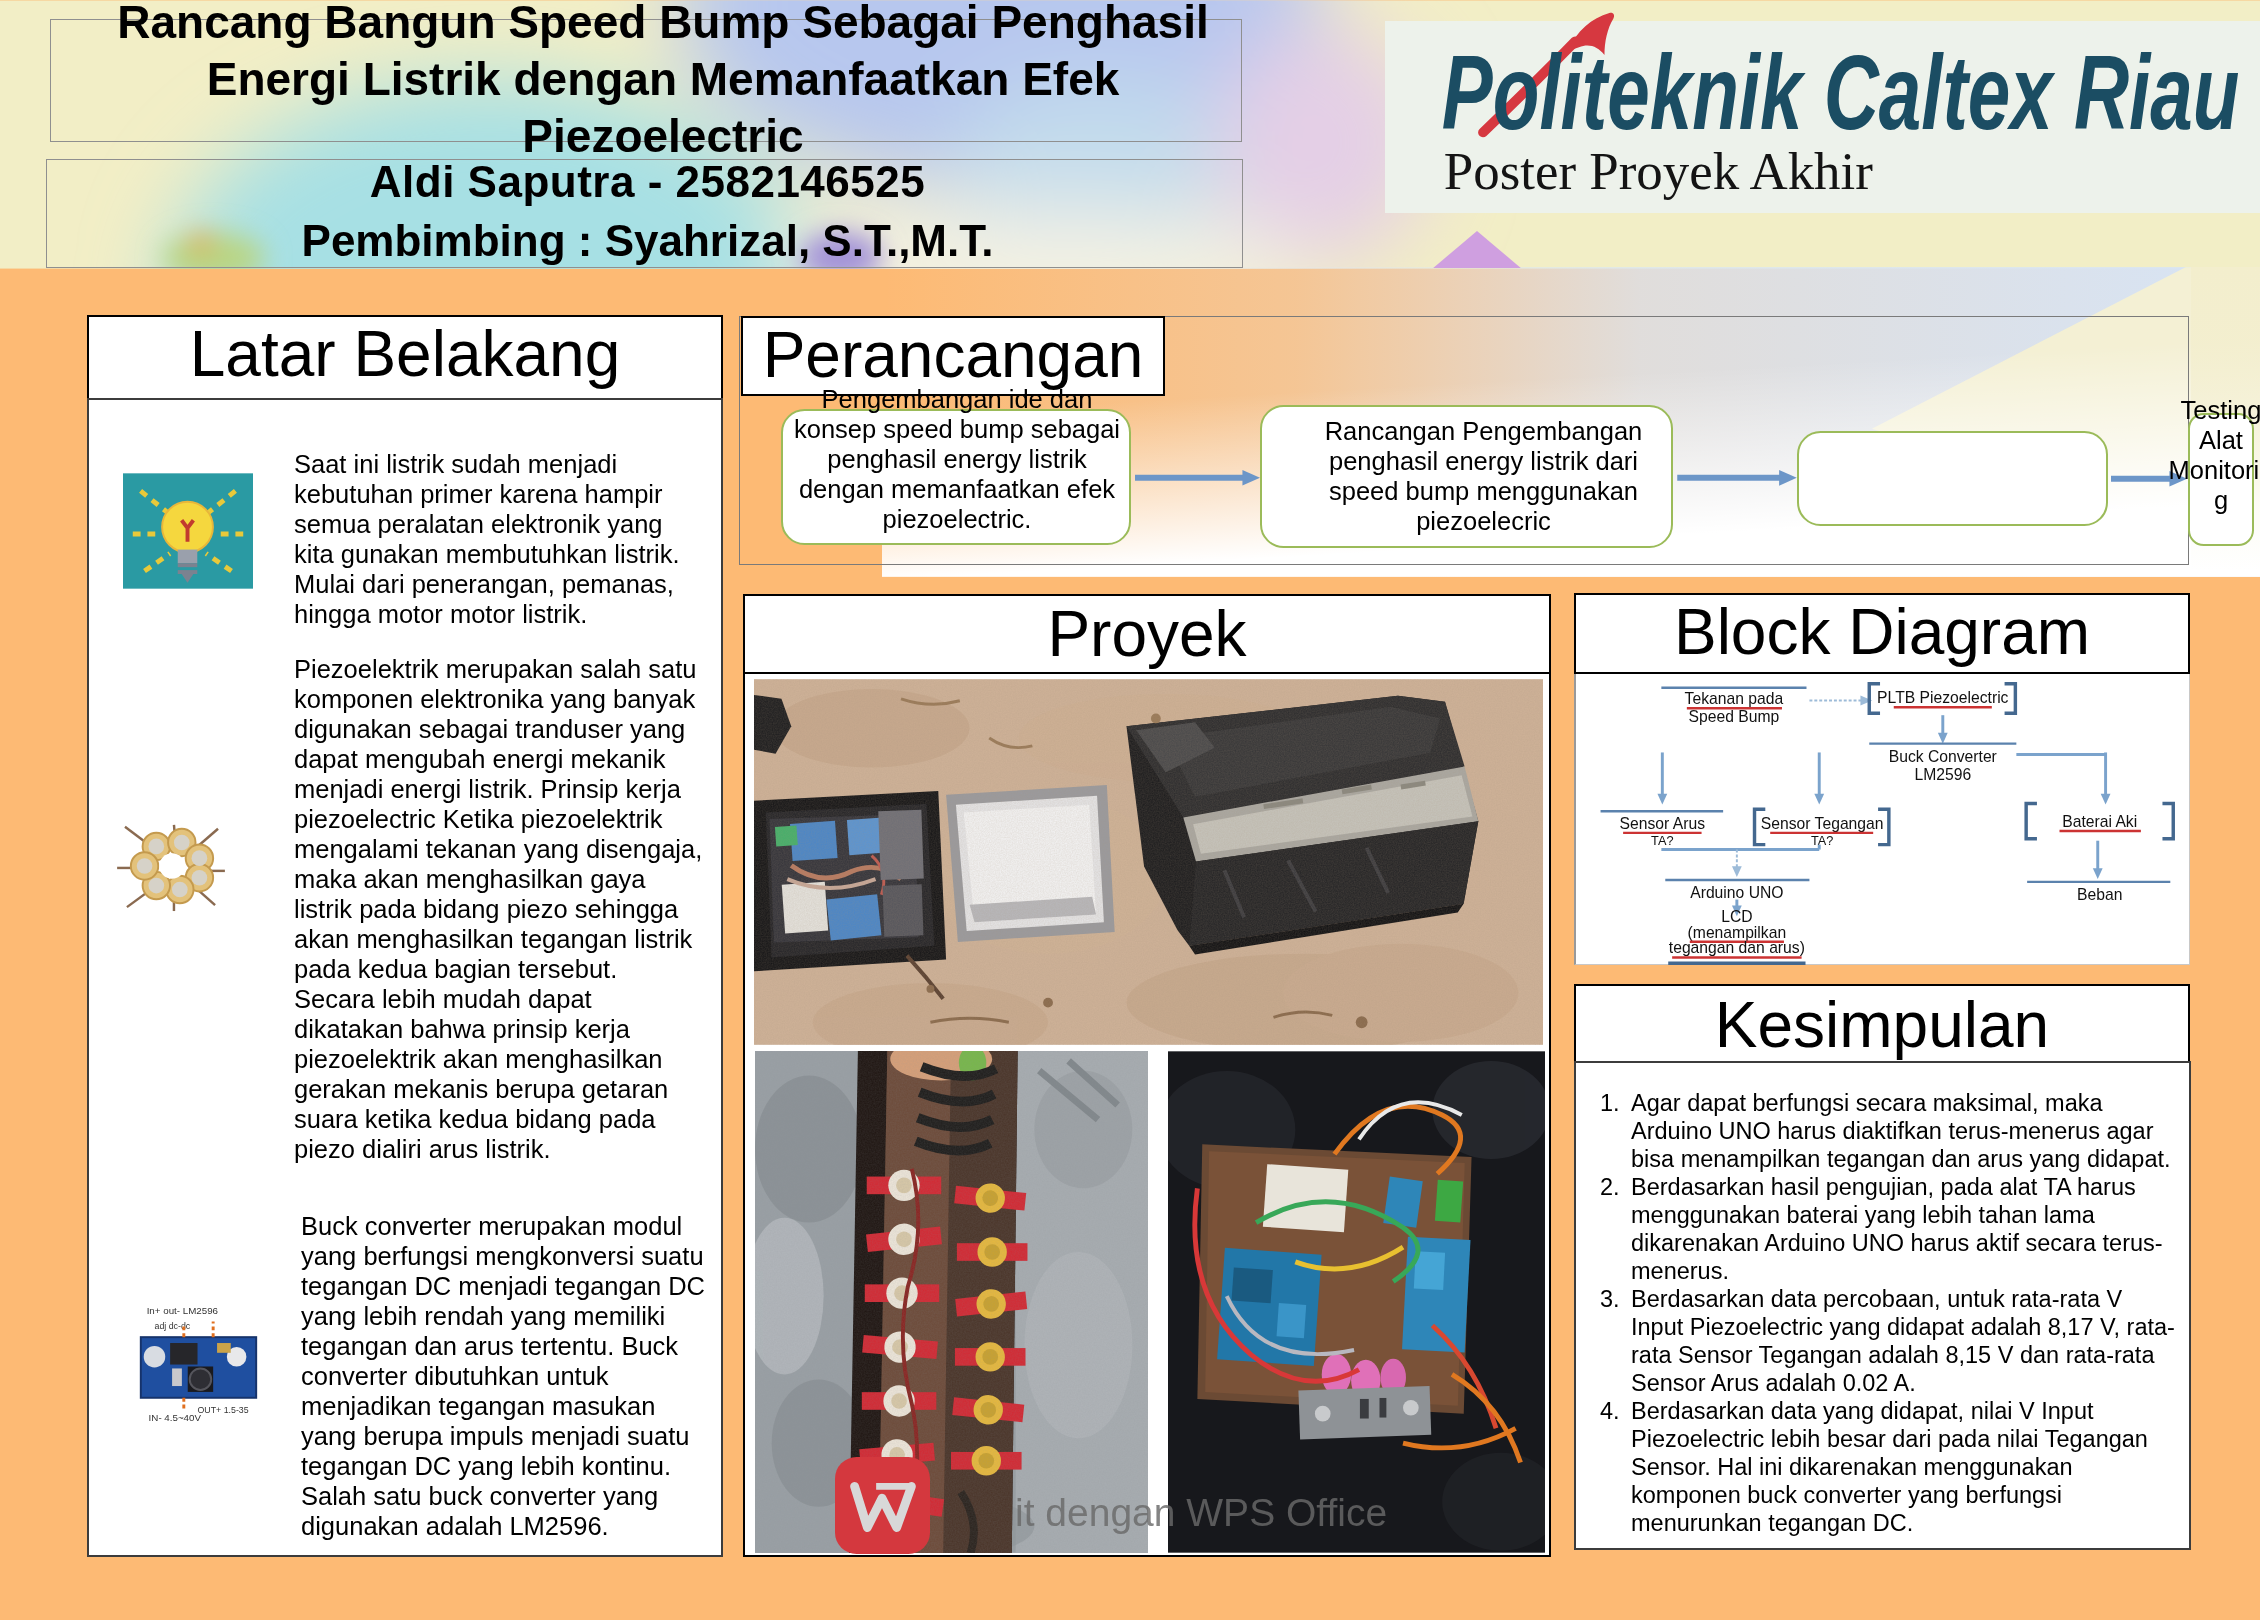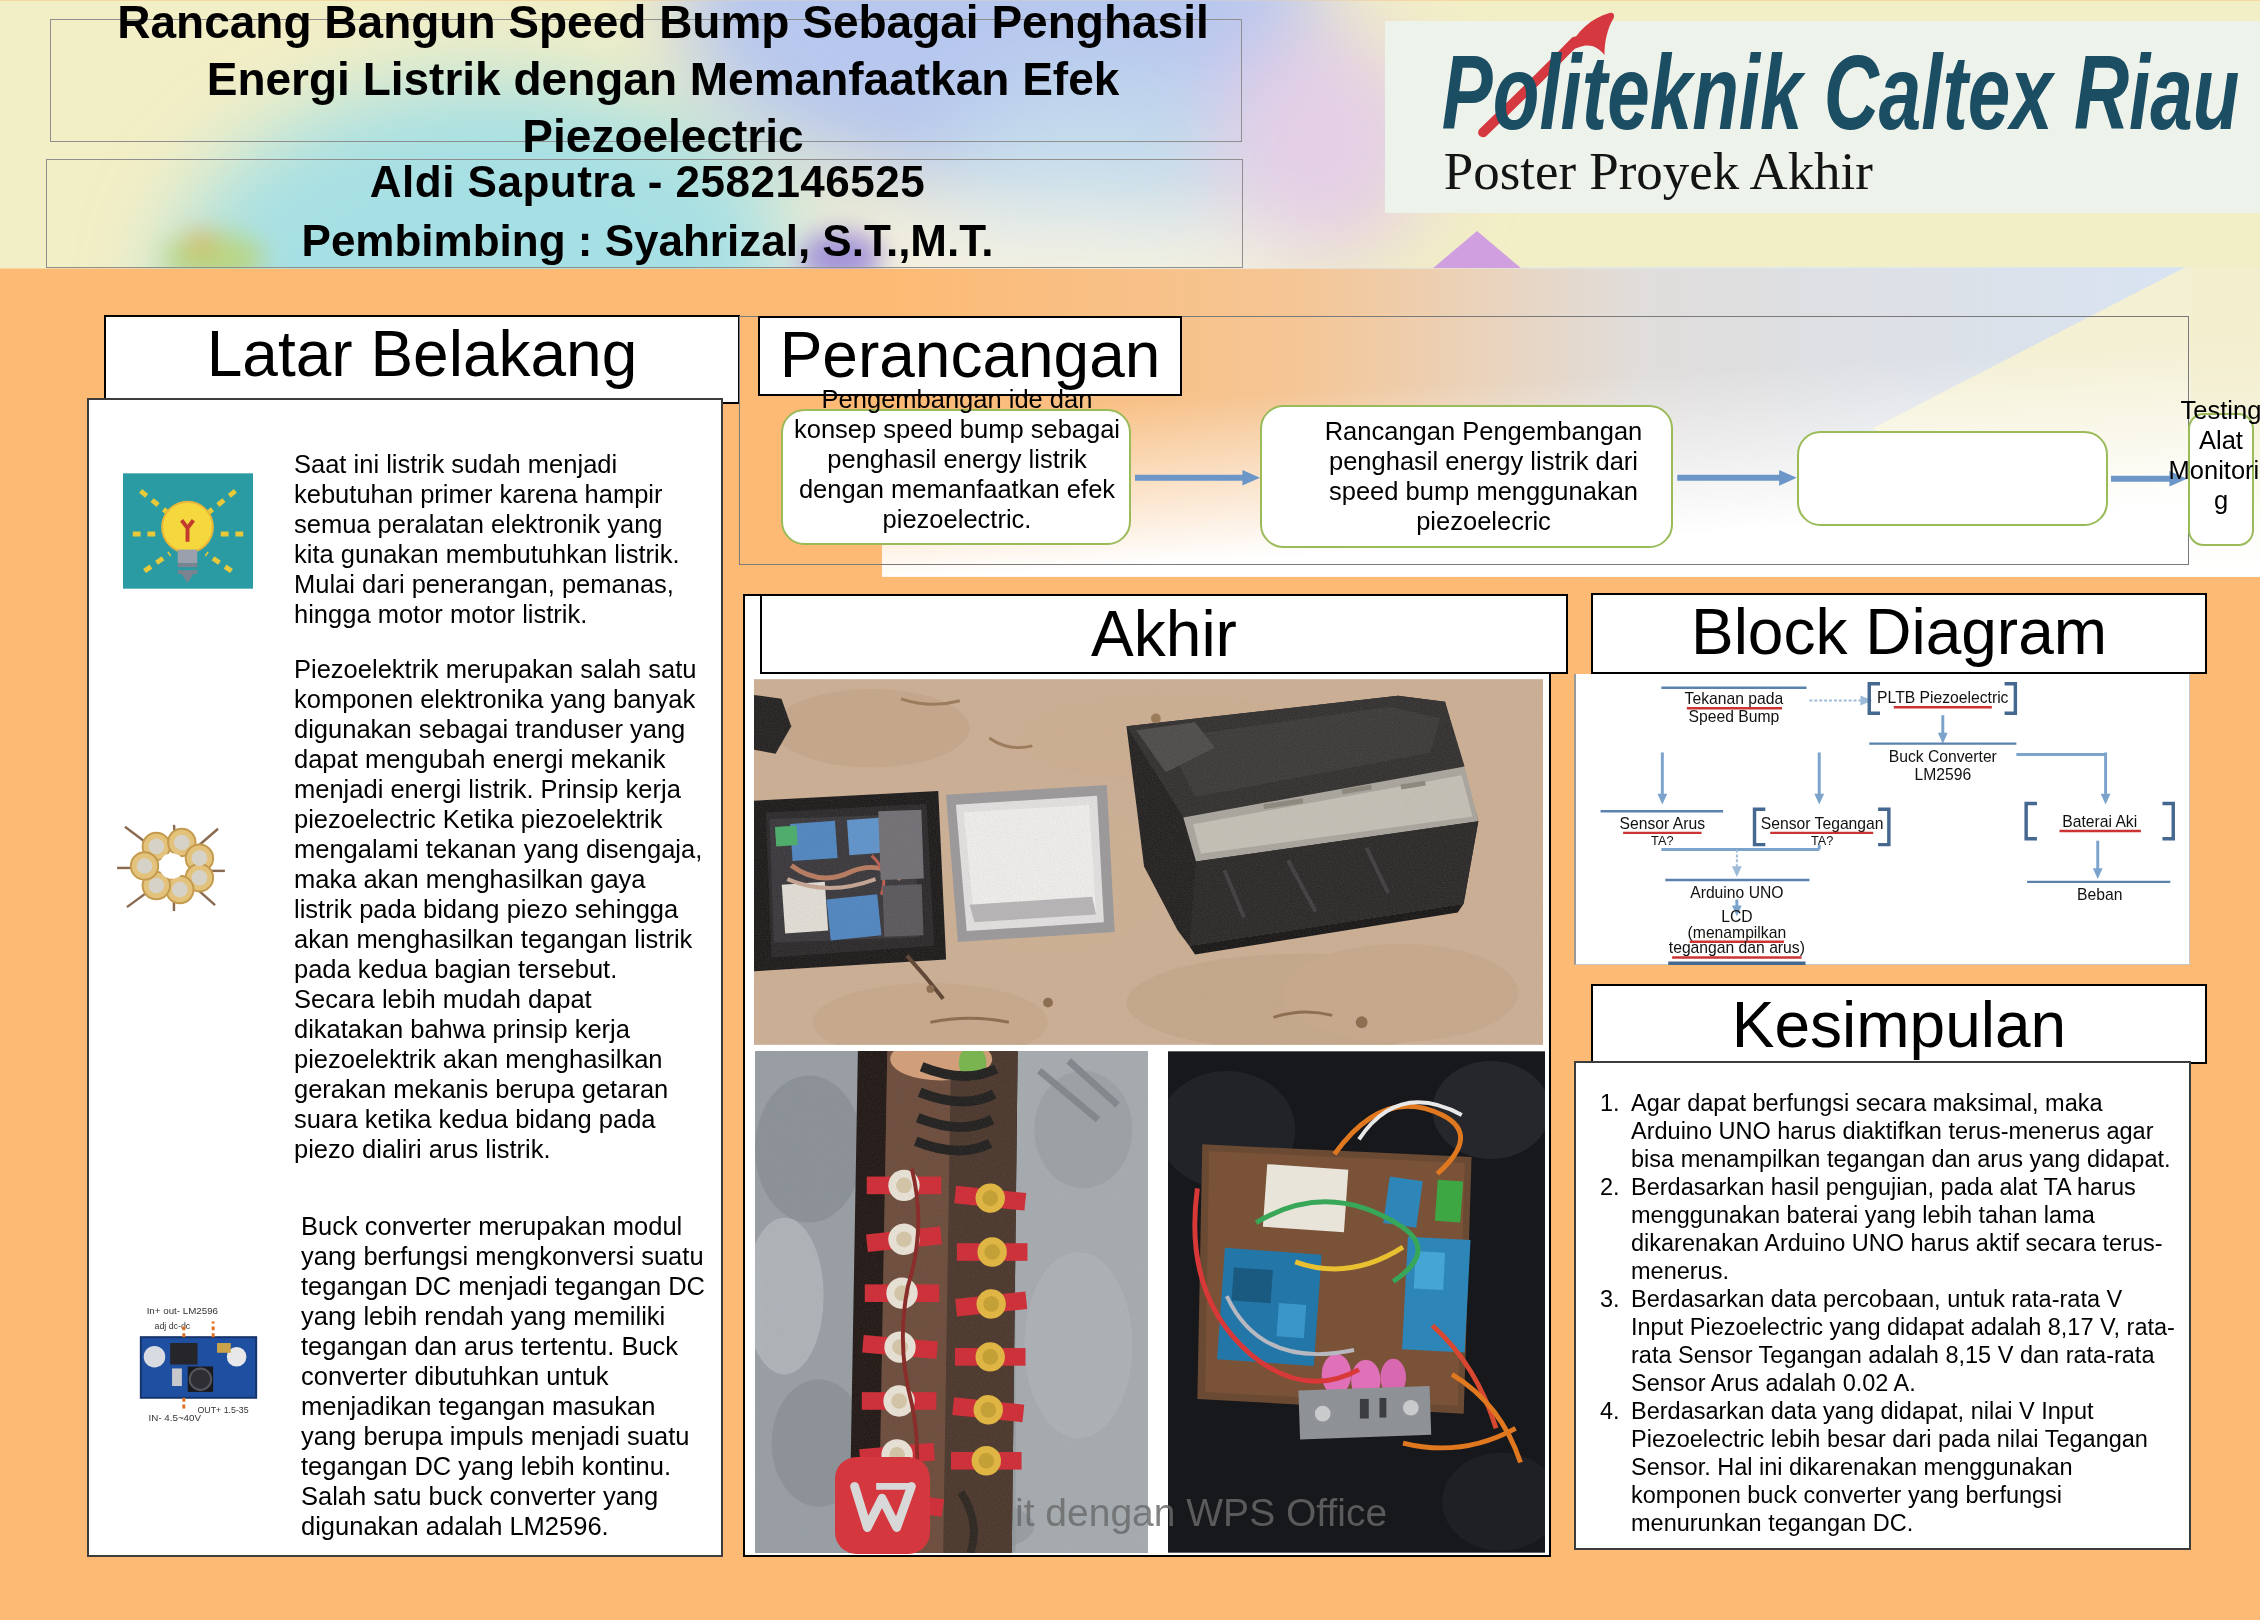--- a/index.html
+++ b/index.html
@@ -1,19 +1,19 @@
 <!DOCTYPE html>
 <html><head>
 <meta charset="utf-8">
 <style>
   * { margin:0; padding:0; box-sizing:border-box; }
   html,body { width:2260px; height:1620px; background:#fff; font-family:"Liberation Sans", sans-serif; overflow:hidden; }
   .abs { position:absolute; }
   #page { position:relative; width:2260px; height:1620px; background:#fdba74; }
-  .hdrbox { position:absolute; background:#fff; border:2.9px solid #000; text-align:center;margin-left:17px; }
+  .hdrbox { position:absolute; background:#fff; border:2.9px solid #000; text-align:center; }
   .hdrbox .t { font-size:64px; line-height:74px; color:#000; }
   .body26 { position:absolute; font-size:25.5px; line-height:30px; color:#000; }
   .flowbox { position:absolute; border:2px solid #9bbb59; border-radius:23.5px; background:#fff; }
   .flowtxt { position:absolute; text-align:center; font-size:25.5px; line-height:30px; color:#000; }
 </style>
 </head>
 <body>
 <div id="page">
 
 <svg class="abs" style="left:0;top:0" width="2260" height="269" viewBox="0 0 2306 274">
@@ -199,21 +199,21 @@
       <line x1="0" y1="10" x2="62" y2="10" stroke="#6c96c8" stroke-width="6"></line>
       <polygon points="60,2 78,10 60,18" fill="#6c96c8"></polygon>
     </svg>
 
 <div class="flowbox" style="left:2188px;top:413px;width:66px;height:133px;border-radius:15.7px;"></div>
 <div class="flowtxt" style="left:2166px;top:395px;width:110px;">Testing<br>Alat<br>Monitorin<br>g</div>
 
 <div class="abs" style="left:743px;top:594px;width:808px;height:963px;border:2.9px solid #000;background:#fff;"></div>
 
 <div class="hdrbox" style="left:743px;top:594px;width:808px;height:80px;">
-      <div class="t" style="margin-top:1px;">Akhir</div>
+      <div class="t" style="margin-top:1px;">Proyek</div>
     </div>
 
 <svg class="abs" style="left:754px;top:679px" width="789" height="366" viewBox="0 0 805 373">
   <defs>
         <filter id="sandnz" x="0" y="0" width="100%" height="100%">
           <feTurbulence type="fractalNoise" baseFrequency="0.8" numOctaves="2" seed="7"></feTurbulence>
           <feColorMatrix type="matrix" values="0 0 0 0 0.38  0 0 0 0 0.29  0 0 0 0 0.20  0 0 0 0.42 0"></feColorMatrix>
         </filter>
       </defs>
   <rect width="805" height="373" fill="#cfb298"></rect>

